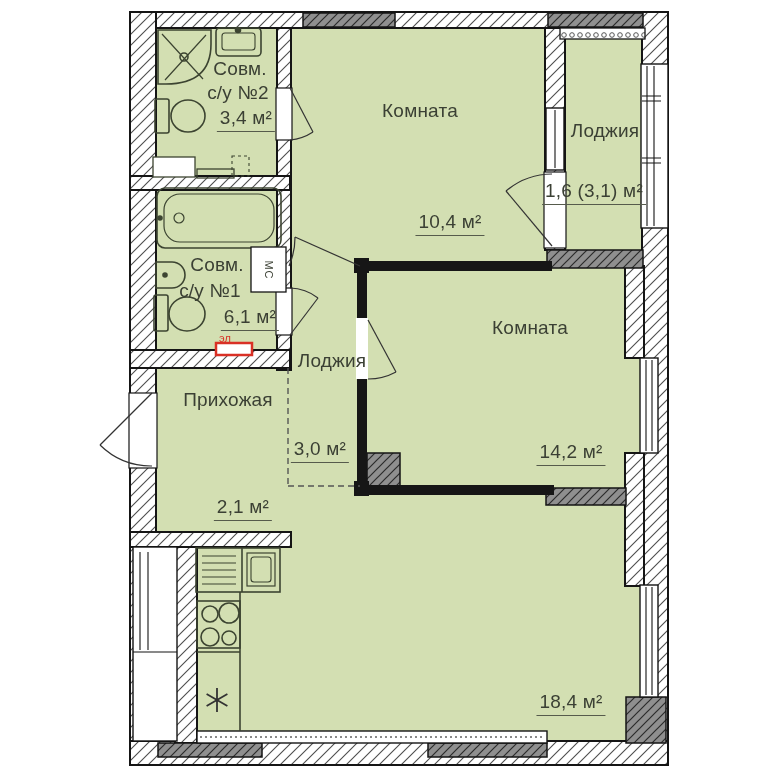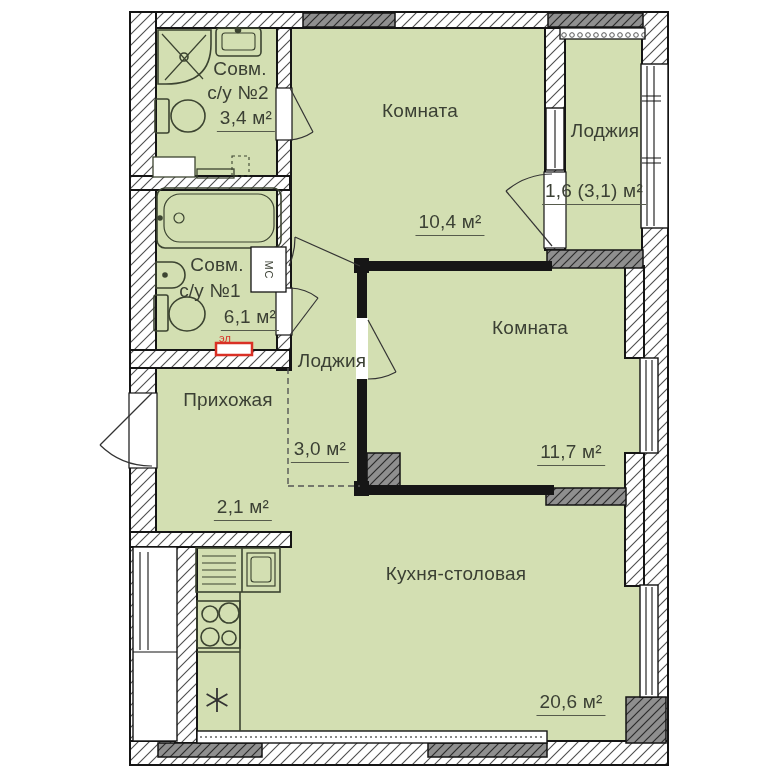--- a/index.html
+++ b/index.html
@@ -205,25 +205,24 @@
   <div class="lbl area" style="left:594px;top:193px"><span>1,6 (3,1) м²</span></div>
 
   <div class="lbl" style="left:217px;top:264px">Совм.</div>
   <div class="lbl" style="left:210px;top:290px">с/у №1</div>
   <div class="lbl area" style="left:250px;top:319px"><span>6,1 м²</span></div>
 
   <div class="lbl" style="left:332px;top:360px">Лоджия</div>
   <div class="lbl area" style="left:320px;top:451px"><span>3,0 м²</span></div>
 
   <div class="lbl" style="left:530px;top:327px">Комната</div>
-  <div class="lbl area" style="left:571px;top:454px"><span>11,7 м²</span></div>
+  <div class="lbl area" style="left:571px;top:454px"><span>14,2 м²</span></div>
 
   <div class="lbl" style="left:228px;top:399px">Прихожая</div>
   <div class="lbl area" style="left:243px;top:509px"><span>2,1 м²</span></div>
 
-  <div class="lbl" style="left:456px;top:573px">Кухня-столовая</div>
-  <div class="lbl area" style="left:571px;top:704px"><span>20,6 м²</span></div>
+  <div class="lbl area" style="left:571px;top:704px"><span>18,4 м²</span></div>
 
   <div class="lbl mc" style="left:268px;top:270px">МС</div>
   <div class="lbl el" style="left:225px;top:338px">эл</div>
 </div>
 
 </div>
 
 </body></html>

